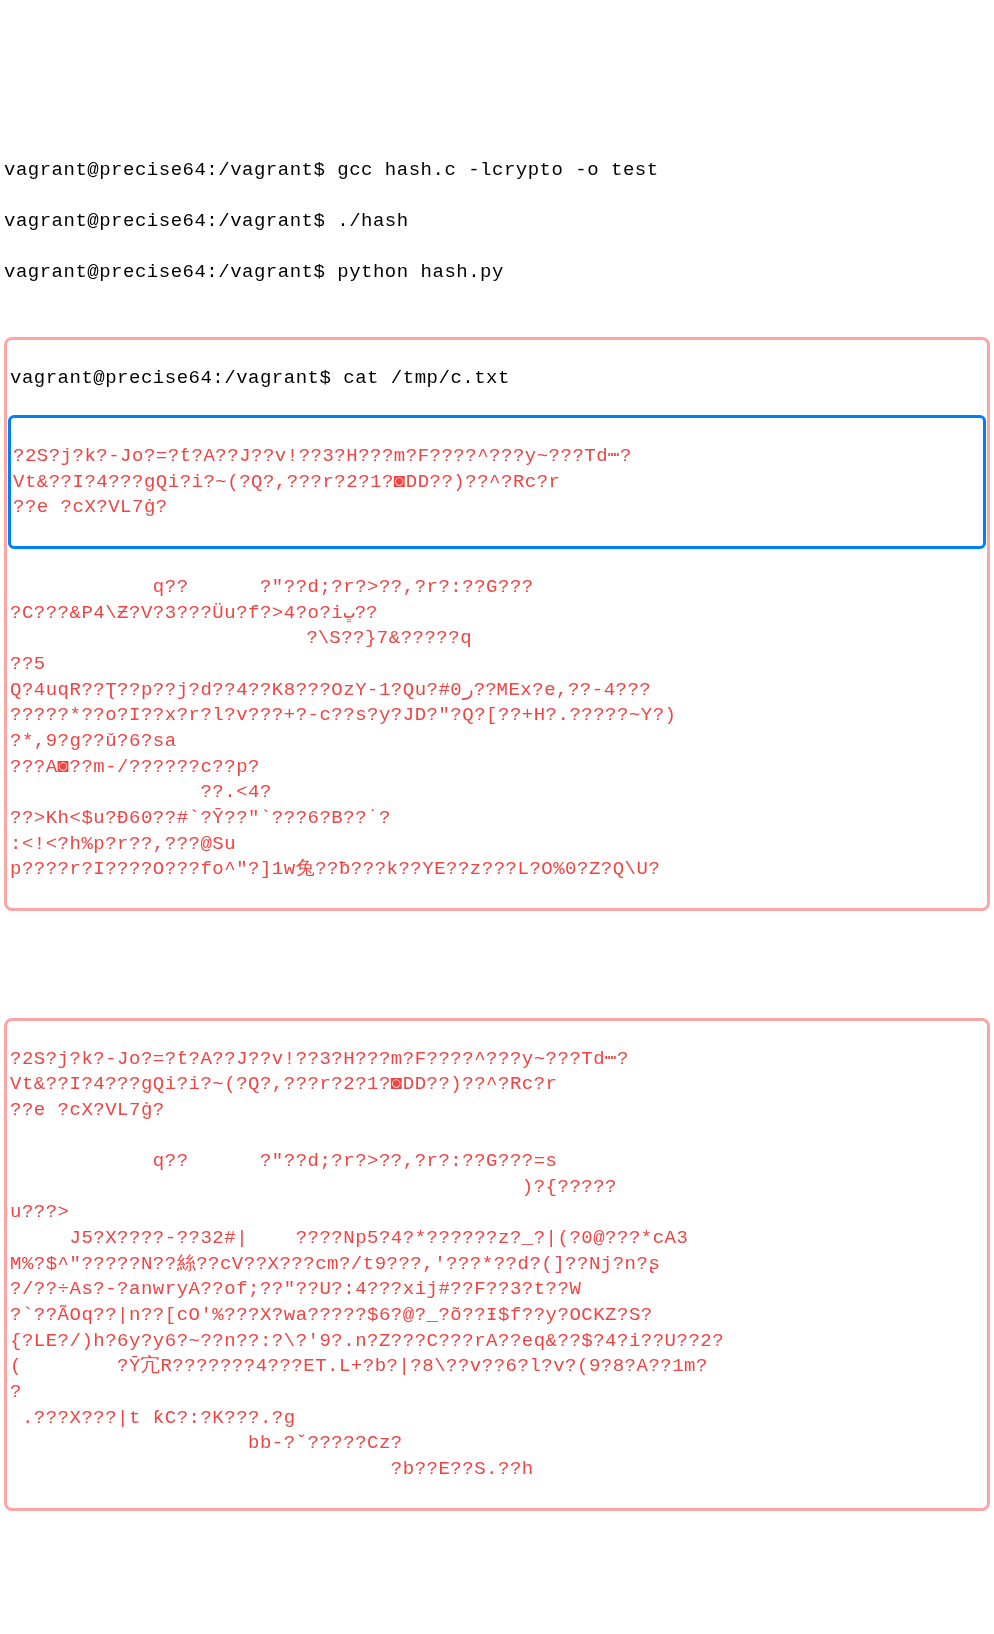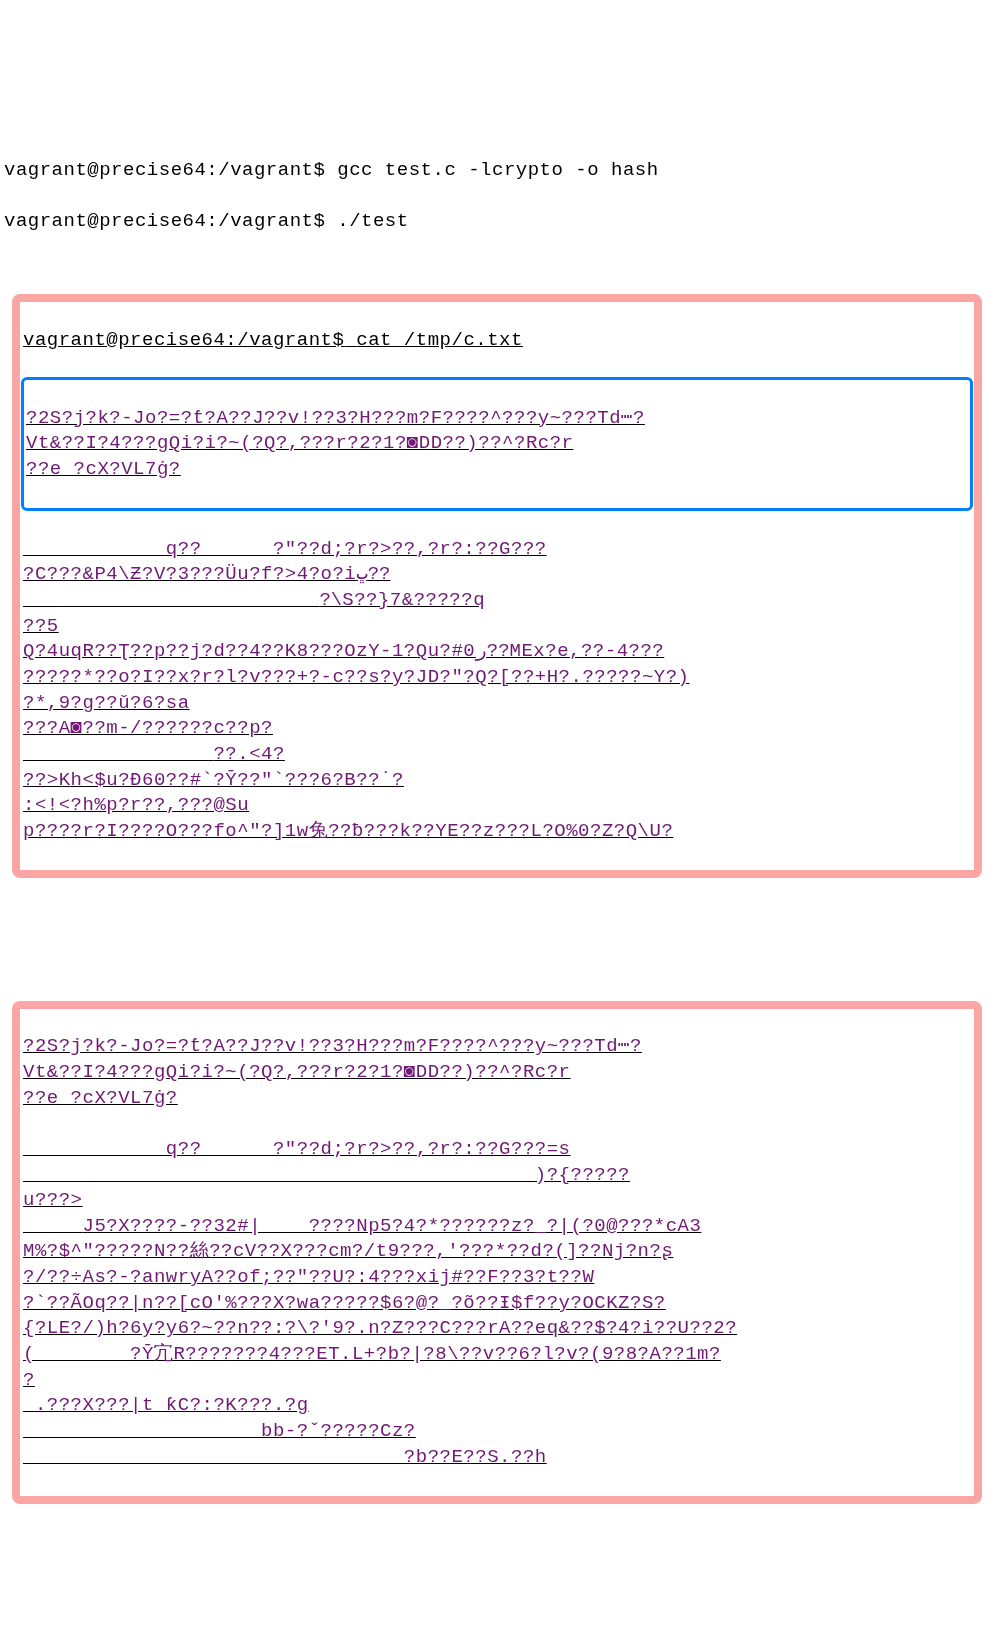--- a/index.html
+++ b/index.html
@@ -17,51 +17,51 @@
       width: 994px;
       white-space: pre;
     }
     .terminal {
       letter-spacing: 0.5px;
     }
     .prompt-line {
       color: #000;
     }
     .red-box {
-      border: 8px solid #fca5a5;
+      border: 3px solid #fca5a5;
       border-radius: 8px;
       padding: 0 3px;
-      margin: 8px;
+      margin: 0;
       position: relative;
-      text-decoration: underline;
     }
     .blue-box {
       border: 3px solid #0080ff;
       border-radius: 6px;
       padding: 0 2px;
       margin: -2px -2px 0 -2px;
     }
     .output-text {
-      color: #701a75;
+      color: #ef4444;
       white-space: pre-wrap;
       word-break: break-all;
     }
     .box-sep {
       height: 4px;
     }
   </style>
 </head>
 <body>
 
 
 
 <div class="terminal">
 
-<div class="prompt-line"><span>vagrant@precise64:/vagrant$</span> <span>gcc test.c -lcrypto -o hash</span></div>
-<div class="prompt-line"><span>vagrant@precise64:/vagrant$</span> <span>./test</span></div>
+<div class="prompt-line"><span>vagrant@precise64:/vagrant$</span> <span>gcc hash.c -lcrypto -o test</span></div>
+<div class="prompt-line"><span>vagrant@precise64:/vagrant$</span> <span>./hash</span></div>
+<div class="prompt-line"><span>vagrant@precise64:/vagrant$</span> <span>python hash.py</span></div>
 
 <div class="red-box">
 <div class="prompt-line"><span>vagrant@precise64:/vagrant$</span> <span>cat /tmp/c.txt</span></div>
 <div class="blue-box">
 <div class="output-text">?2S?j?k?-Jo?=?ƭ?A??J??v!??3?H???m?F????^???y~???Td┉?
 Vt&amp;??I?4???gQi?i?~(?Q?,???r?2?1?◙DD??)??^?Rc?r
 ??e ?cX?VL7ġ?</div>
 </div>
 <div class="output-text">            q??      ?"??d;?r?&gt;??,?r?:??G???
 ?C???&amp;P4\Ƶ?V?3???Üu?f?&gt;4?o?iڀ??

